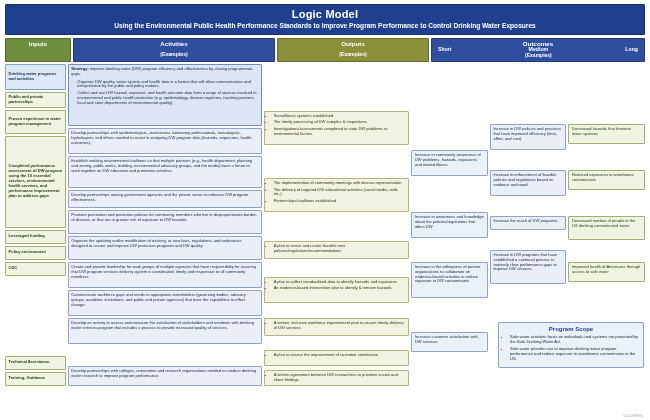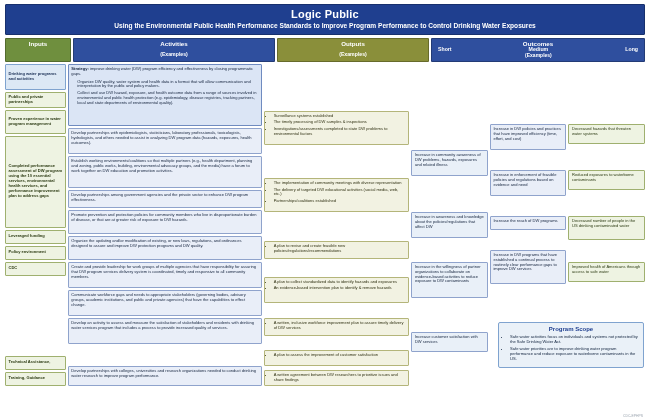--- a/index.html
+++ b/index.html
@@ -94,21 +94,21 @@
   .footer{
     position:absolute;right:7px;bottom:2px;font-size:3.4px;color:#9aa3ae;
   }
 </style>
 </head>
 <body>
 
 <div class="page">
 
   <div class="title-band">
-    <div class="title-main">Logic Public</div>
+    <div class="title-main">Logic Model</div>
     <div class="title-sub">Using the Environmental Public Health Performance Standards to Improve Program Performance to Control Drinking Water Exposures</div>
   </div>
 
   <div class="colhead">
     <div class="ch ch-inputs">Inputs</div>
     <div class="ch ch-activities">
       <span>Activities</span>
       <span class="ex">(Examples)</span>
     </div>
     <div class="ch ch-outputs">

